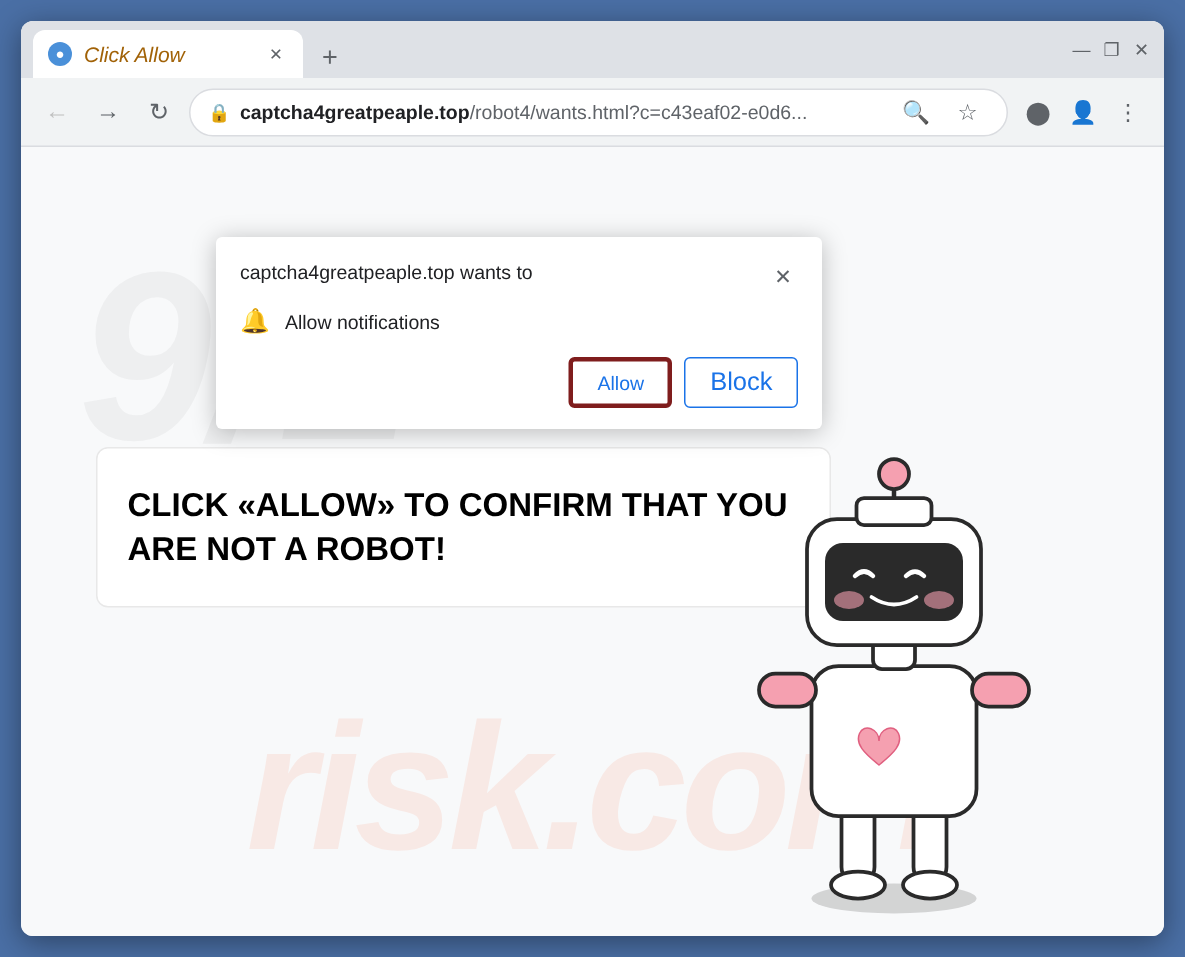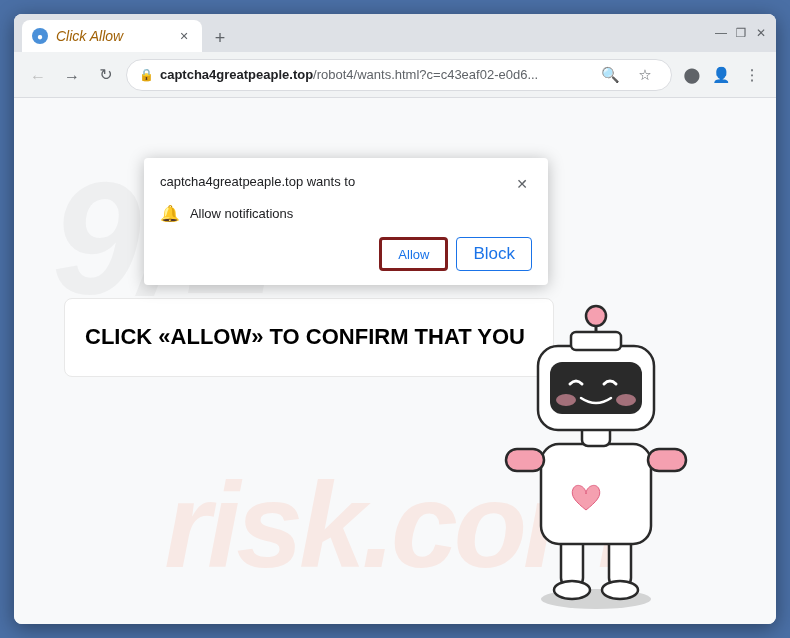--- a/index.html
+++ b/index.html
@@ -371,20 +371,21 @@
         <span class="popup-row-text">Allow notifications</span>
       </div>
       <div class="popup-actions">
         <button class="btn-allow">Allow</button>
         <button class="btn-block">Block</button>
       </div>
     </div>
 
     <div style="position:absolute; top:200px; left:50px; width:490px; background:rgba(255,255,255,0.9); border-radius:8px; padding:24px 20px; text-align:center; border: 1px solid #e8e8e8;">
       <div class="main-heading">CLICK «ALLOW» TO CONFIRM THAT YOU</div>
+      <div class="main-heading">ARE NOT A ROBOT!</div>
     </div>
 
     <div class="robot-container">
       <svg viewBox="0 0 220 320" xmlns="http://www.w3.org/2000/svg" width="220" height="320">
 
         <ellipse cx="110" cy="305" rx="55" ry="10" fill="rgba(0,0,0,0.15)"></ellipse>
 
         <rect x="75" y="240" width="22" height="55" rx="11" fill="white" stroke="#2a2a2a" stroke-width="2.5"></rect>
         <rect x="123" y="240" width="22" height="55" rx="11" fill="white" stroke="#2a2a2a" stroke-width="2.5"></rect>
 

